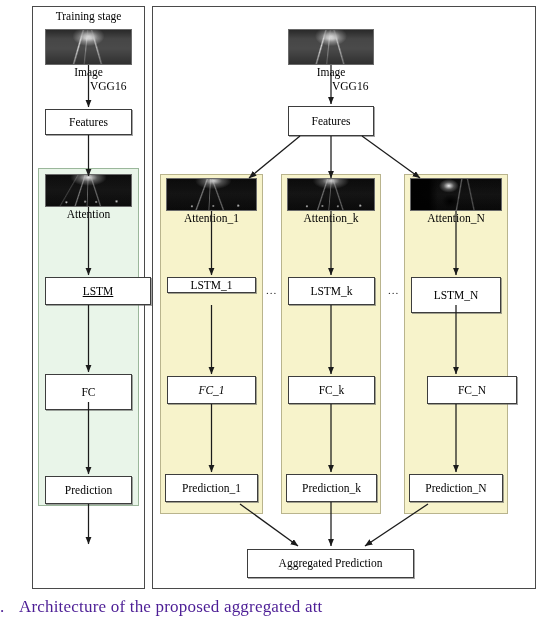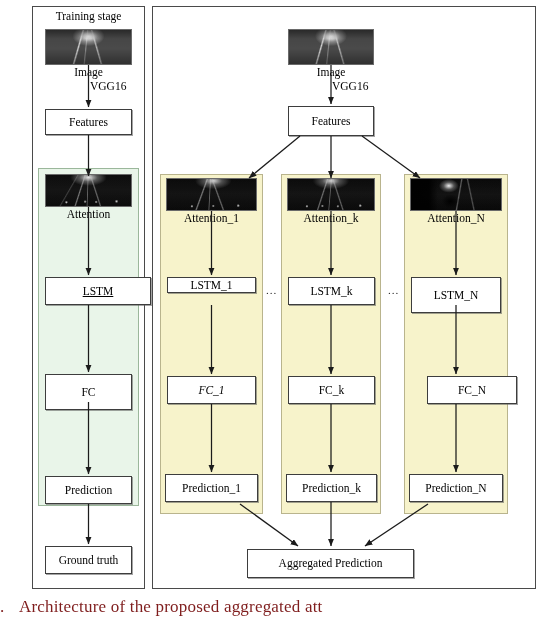--- a/index.html
+++ b/index.html
@@ -99,21 +99,21 @@
     pointer-events: none;
   }
   .fig-caption {
     position: absolute;
     left: 0;
     top: 596px;
     width: 546px;
     text-align: justify;
     font-size: 17px;
     line-height: 22px;
-    color: #7f1d1d;
+    color: #4c1d95;
     letter-spacing: 0.2px;
     overflow: hidden;
     height: 26px;
   }
   .fig-caption span { display: inline-block; }
 </style>
 </head>
 <body>
 
 <div id="root">
@@ -161,21 +161,20 @@
     </div>
   </div>
   <div class="caption-lbl" style="left:45px; top:208px; width:87px;">Attention</div>
 
   <div class="nbox" style="left:45px; top:277px; width:106px; height:28px;text-decoration:underline;">LSTM</div>
 
   <div class="nbox" style="left:45px; top:374px; width:87px; height:36px;">FC</div>
 
   <div class="nbox" style="left:45px; top:476px; width:87px; height:28px;">Prediction</div>
 
-  <div class="nbox" style="left:45px; top:546px; width:87px; height:28px;">Ground truth</div>
 
   <div class="panel" style="left:152px; top:6px; width:384px; height:583px;"></div>
 
 
   <div class="thumb" style="left:288px; top:29px; width:86px; height:36px;">
     <div class="inner" style="background:
         radial-gradient(ellipse 16px 10px at 50% 18%, #ffffff 0%, #d6d6d6 30%, #8c8c8c 58%, #4a4a4a 100%),
         linear-gradient(to bottom, #3a3a3a 0%, #5c5c5c 38%, #6e6e6e 62%, #4d4d4d 100%);">
     </div>
     <div class="inner" style="background:

